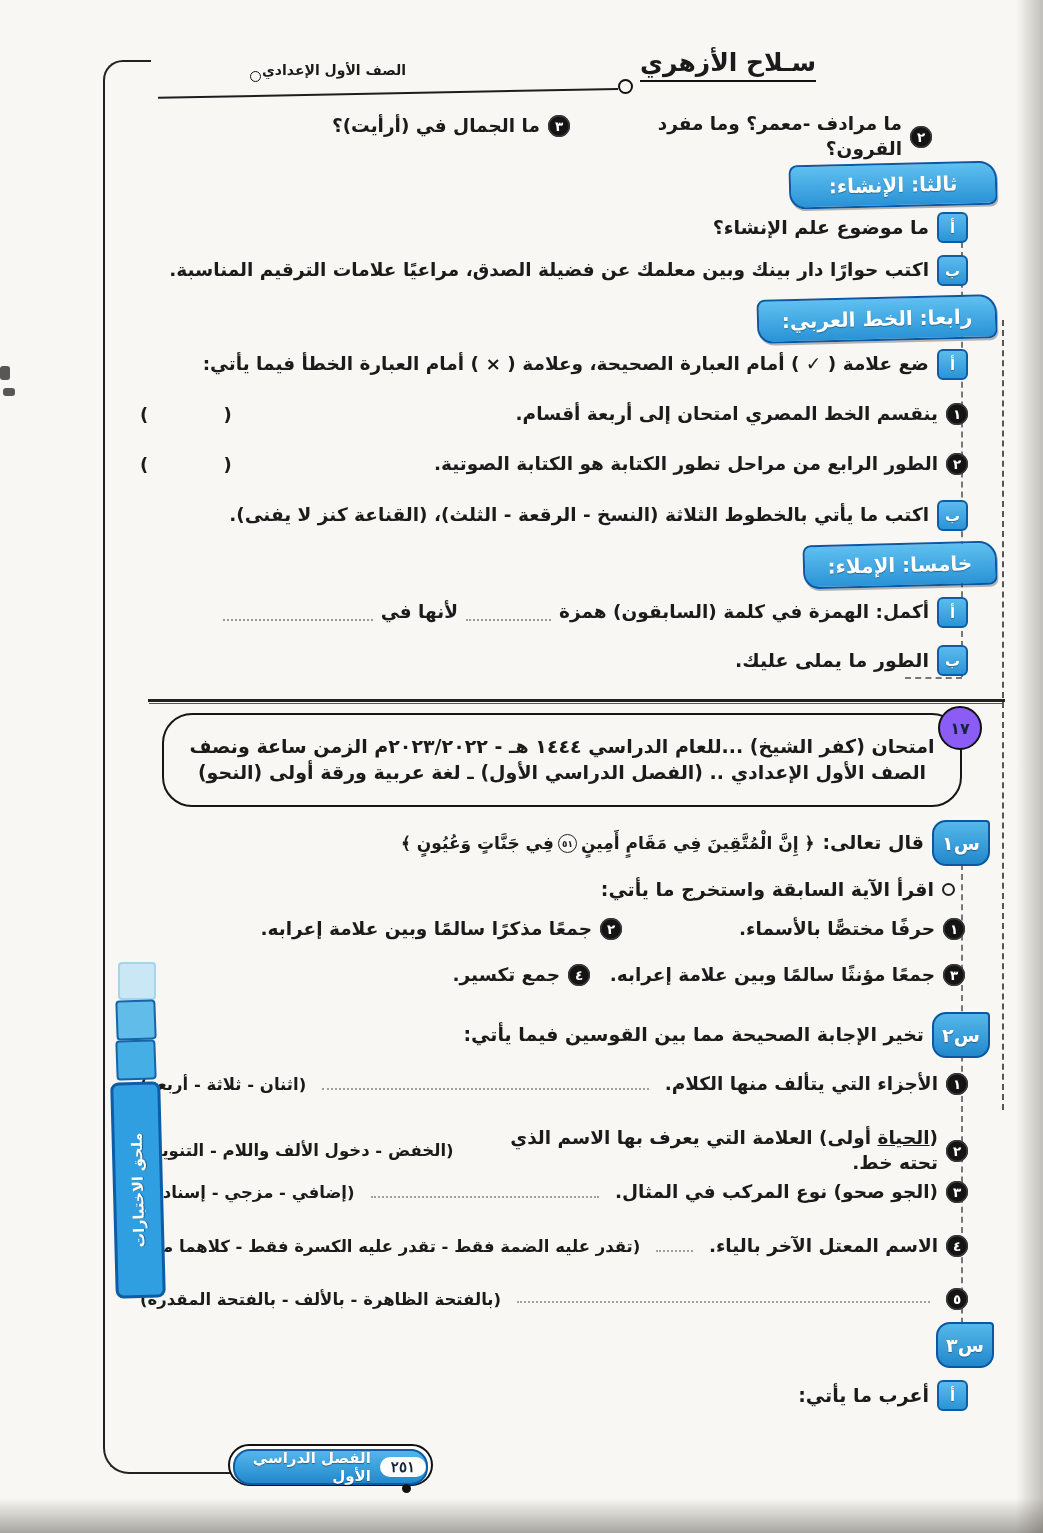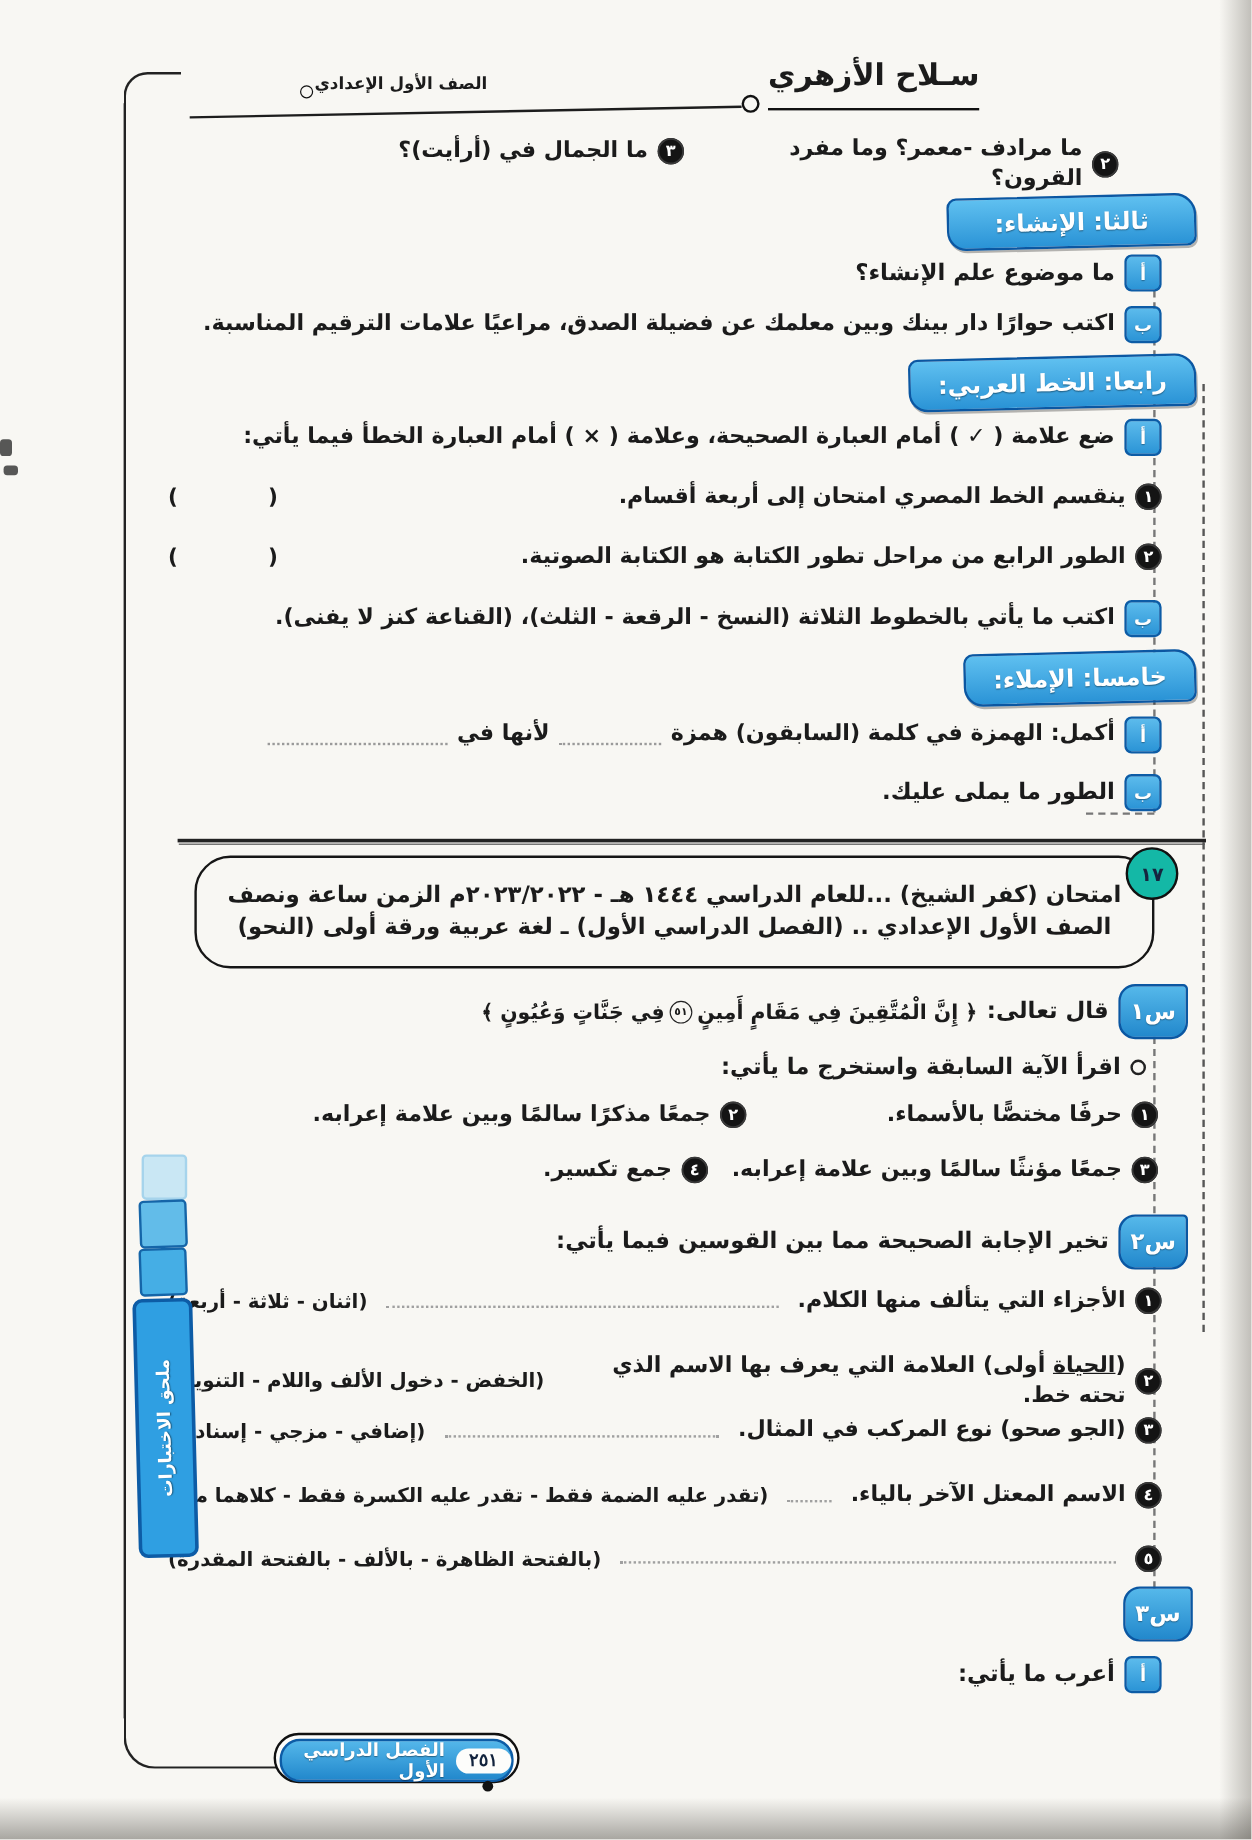--- a/index.html
+++ b/index.html
@@ -47,40 +47,40 @@
   .brackets{font-weight:bold;font-size:18px;white-space:pre;}
   .ul{text-decoration:underline;}
   .vnum{
     display:inline-flex;width:17px;height:17px;border:1.5px solid #222;border-radius:50%;
     font-size:9px;align-items:center;justify-content:center;margin:0 4px;vertical-align:middle;
     font-weight:bold;
   }
   .verse{font-size:17px;font-weight:bold;letter-spacing:.2px;margin-left:42px;}
   .bullet{width:9px;height:9px;border:2px solid #222;border-radius:50%;flex:0 0 auto;background:#f8f7f3;}
   
-  .logo{font-size:25px;font-weight:bold;border-bottom:2.5px solid #111;padding-bottom:13px;}
+  .logo{font-size:25px;font-weight:bold;border-bottom:2.5px solid #111;padding-bottom:3px;}
   .grade{font-size:14px;font-weight:bold;}
   .hline{height:2px;background:#1d1d1d;transform:rotate(-1.1deg);transform-origin:right center;}
   .ring{border-radius:50%;background:#f8f7f3;border:2px solid #111;}
   
   .frame-top{border-top:2.5px solid #222;border-left:2.5px solid #222;border-top-left-radius:20px;}
   .frame-left{border-left:2.5px solid #222;}
   .frame-bottom{border-left:2.5px solid #222;border-bottom:2.5px solid #222;border-bottom-left-radius:26px;}
   .dash-v{border-left:2px dashed #777;}
   .dash-h{border-bottom:2px dashed #777;}
   .edge-dash{border-left:2.5px dashed #3a3a3a;opacity:.85;}
   
   .exam-box{
     border:2.5px solid #161616;border-radius:30px;
     display:flex;flex-direction:column;align-items:center;justify-content:center;
     gap:4px;padding:6px 20px 8px;box-sizing:border-box;background:#f8f7f3;
   }
   .exam-line{font-size:19px;font-weight:bold;white-space:nowrap;}
   .exam-num{
-    width:40px;height:40px;border-radius:50%;background:#14b8a6;border:2.5px solid #111;
+    width:40px;height:40px;border-radius:50%;background:#8b5cf6;border:2.5px solid #111;
     display:flex;align-items:center;justify-content:center;font-size:16px;font-weight:bold;color:#16253f;
   }
   
   .footer-badge{
     border:2.5px solid #111;border-radius:22px;background:#fdfdfb;padding:3px;box-sizing:border-box;
   }
   .footer-inner{
     height:100%;border-radius:17px;background:linear-gradient(180deg,#54b7ea,#2288cc);
     border:2px solid #0d5ca6;display:flex;direction:rtl;align-items:center;justify-content:center;gap:9px;
   }

